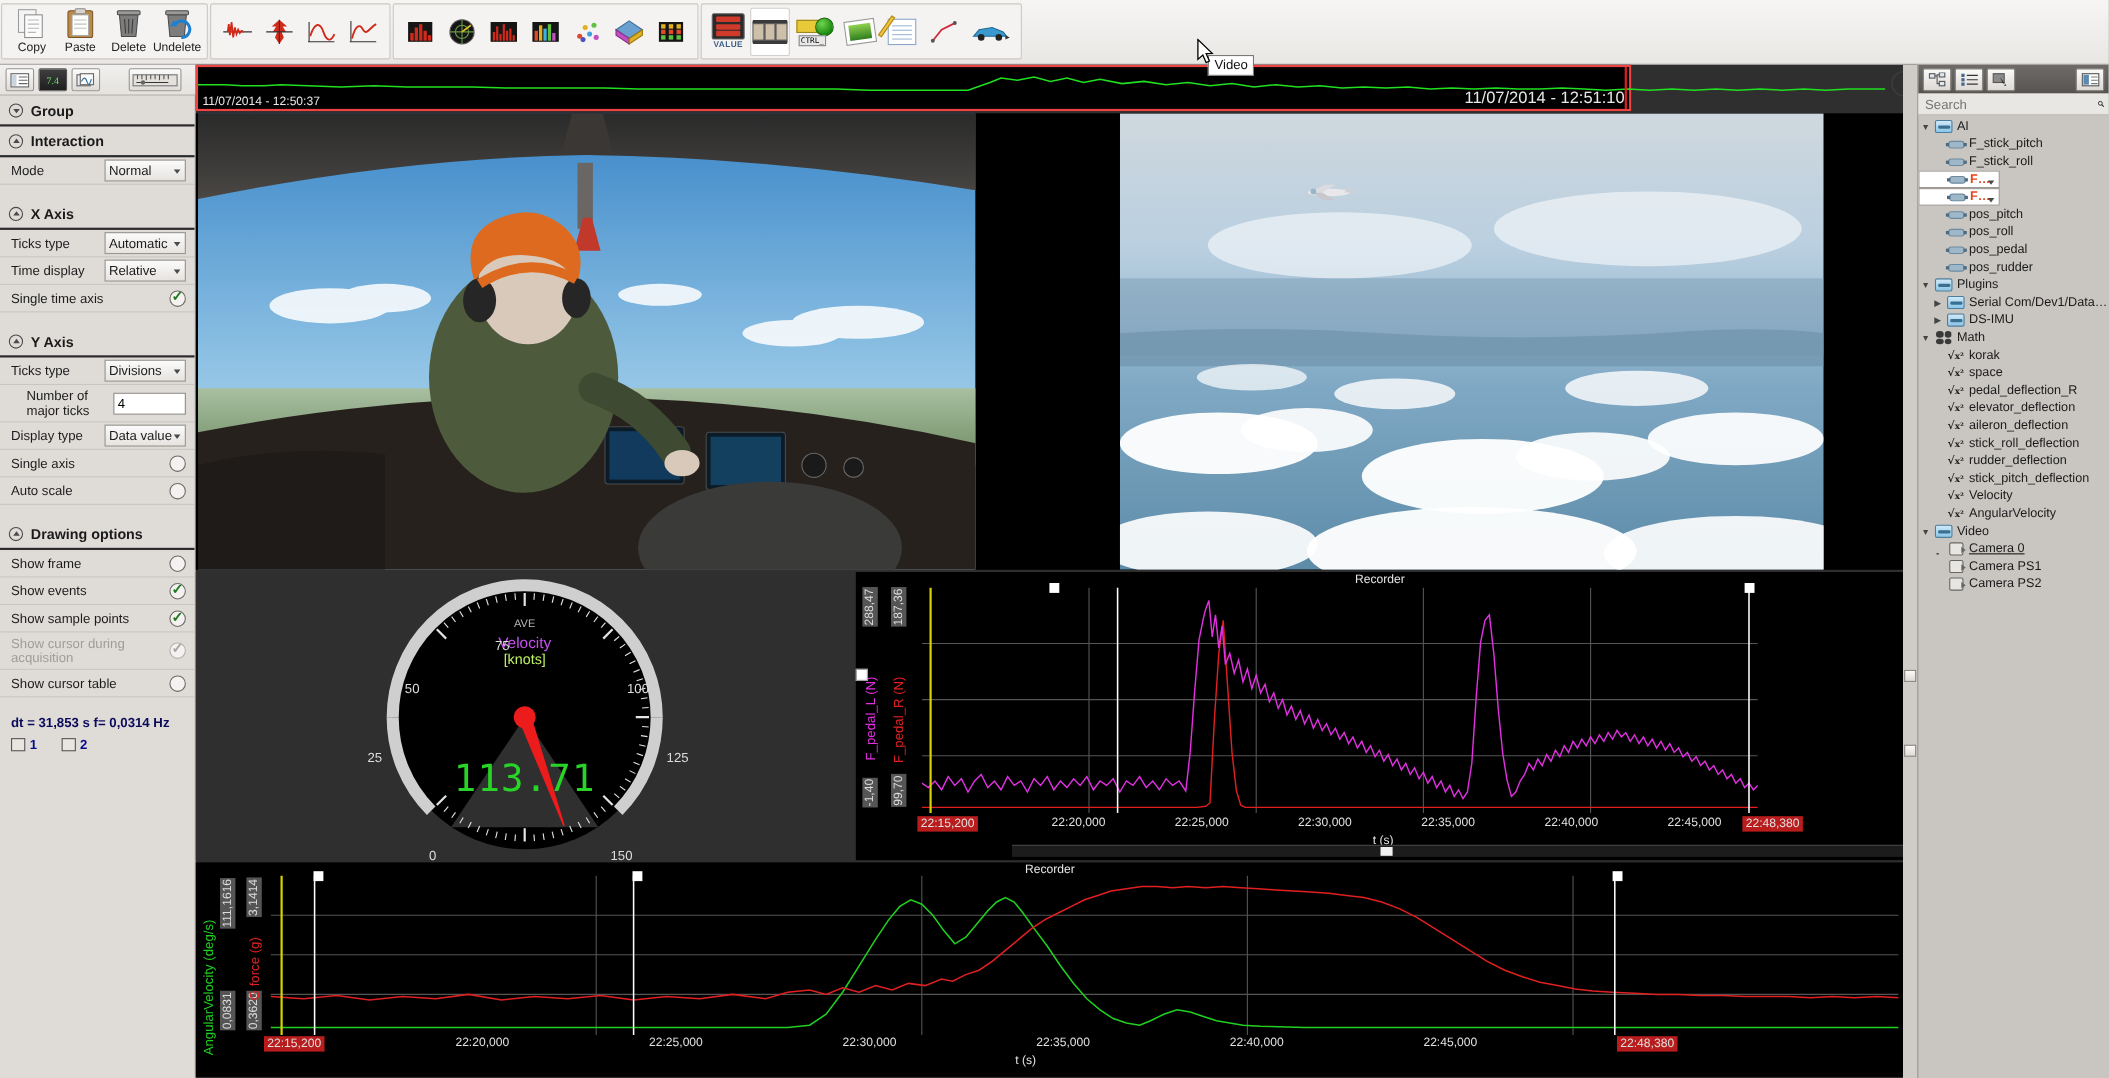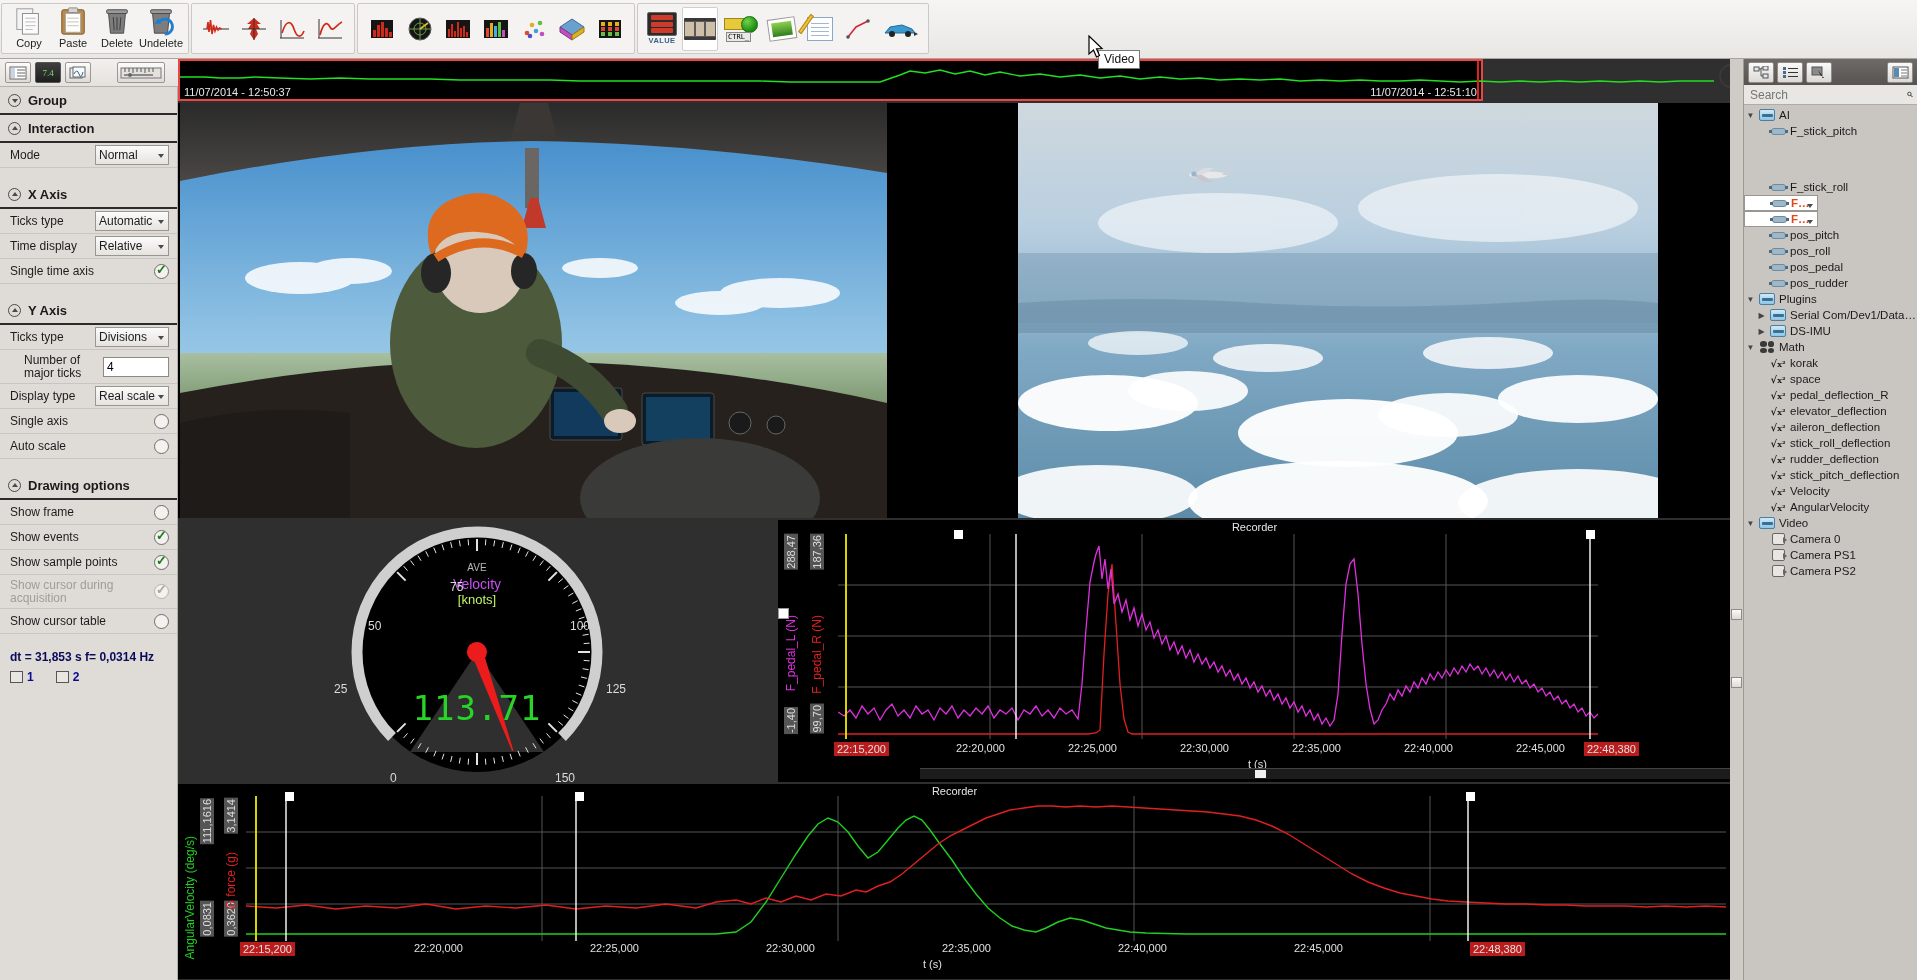--- a/index.html
+++ b/index.html
@@ -157,21 +157,21 @@
   #cursorPins .pin .g { width:13px; height:12px; border:1px solid #555; background:#e9e6e2; position:relative;}
   #cursorPins .pin .n { color:#0a0a8a; font-weight:bold; font-size:12px;}
 
   
   #main { position:absolute; left:178px; top:59px; width:1565px; height:921px; background:#2f2f2f; }
 
   
   #timeline { position:absolute; left:0; top:0; width:1305px; height:42px;
      background:#000; border:2px solid #ef4444; }
   #timeline .tl-left { position:absolute; left:4px; bottom:1px; color:#e8e8e8; font-size:11px; }
-  #timeline .tl-right { position:absolute; right:4px; bottom:1px; color:#e8e8e8; font-size:11px; }
+  #timeline .tl-right { position:absolute; right:4px; bottom:1px; color:#e8e8e8; font-size:15px; }
   #timeline .redcursor { position:absolute; right:2px; top:0; bottom:0; width:2px; background:#e02020; }
   #clockBtn { position:absolute; left:1540px; top:4px; width:26px; height:26px; }
 
   
   #videoRow { position:absolute; left:0; top:44px; width:1553px; height:415px; background:#000; }
   .videopane { position:absolute; top:0; height:415px; overflow:hidden; }
   #videoA { left: 2px; width: 707px; }
   #videoB { left: 840px; width: 640px; }
 
   
@@ -554,21 +554,21 @@
     <div class="row">
       <span class="rlabel">Ticks type</span>
       <span class="sel">Divisions</span>
     </div>
     <div class="row indent" style="min-height:34px">
       <span class="rlabel">Number of major ticks</span>
       <span class="txtin">4</span>
     </div>
     <div class="row">
       <span class="rlabel">Display type</span>
-      <span class="sel">Real scale</span>
+      <span class="sel">Data value</span>
     </div>
     <div class="row">
       <span class="rlabel">Single axis</span>
       <span class="chk"></span>
     </div>
     <div class="row">
       <span class="rlabel">Auto scale</span>
       <span class="chk"></span>
     </div>
     <div style="height:13px"></div>
@@ -1019,21 +1019,21 @@
           </span>
           <span class="tlabel">AI</span>
         </div>
         <div class="tnode" style="padding-left: 13px;">
           <span class="tri">&nbsp;</span>
           <span class="ticon">
             <span class="chanic"></span>
           </span>
           <span class="tlabel">F_stick_pitch</span>
         </div>
-        <div class="tnode" style="padding-left: 13px; margin-top: 40px;">
+        <div class="tnode" style="padding-left: 13px;">
           <span class="tri">&nbsp;</span>
           <span class="ticon">
             <span class="chanic"></span>
           </span>
           <span class="tlabel">F_stick_roll</span>
         </div>
         <div class="tnode sel" style="padding-left: 13px;">
           <span class="tri">&nbsp;</span>
           <span class="ticon">
             <span class="chanic"></span>
@@ -1178,21 +1178,21 @@
           </span>
           <span class="tlabel">AngularVelocity</span>
         </div>
         <div class="tnode" style="padding-left: 2px;">
           <span class="tri">▼</span>
           <span class="ticon">
             <span class="folderic"></span>
           </span>
           <span class="tlabel">Video</span>
         </div>
-        <div class="tnode" style="padding-left: 13px;">
+        <div class="tnode" style="padding-left: 13px; text-decoration: underline;">
           <span class="tri">&nbsp;</span>
           <span class="ticon">
             <span class="camic"></span>
           </span>
           <span class="tlabel">Camera  0</span>
         </div>
         <div class="tnode" style="padding-left: 13px;">
           <span class="tri">&nbsp;</span>
           <span class="ticon">
             <span class="camic"></span>

